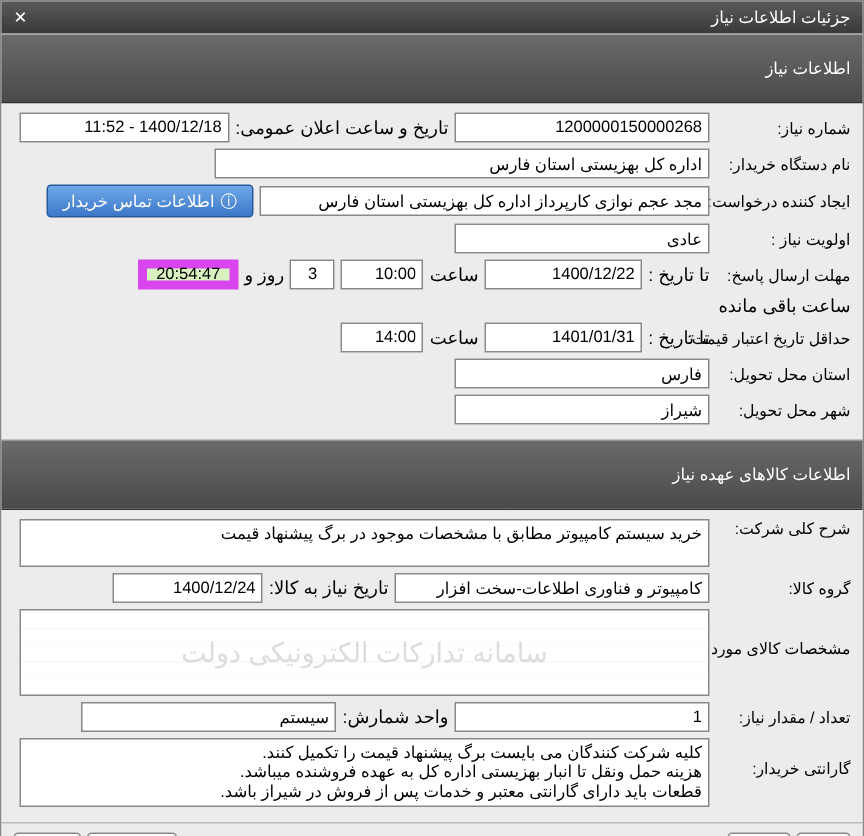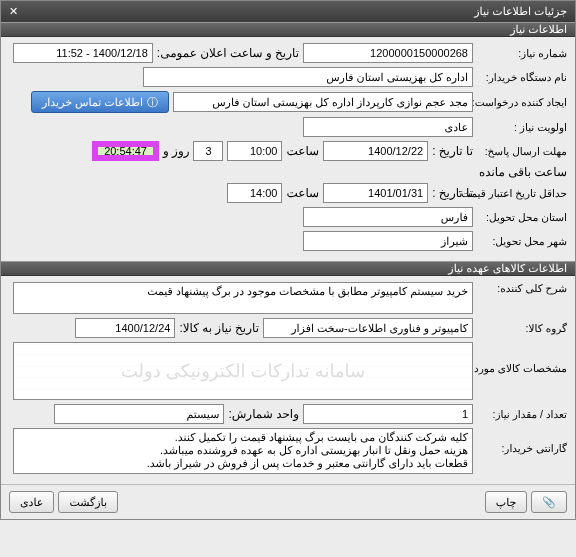--- a/index.html
+++ b/index.html
@@ -22,21 +22,21 @@
     padding: 4px 8px;
     font-size: 11px;
     text-align: right;
     display: flex;
     justify-content: space-between;
     align-items: center;
   }
   .section-header {
     background: linear-gradient(to bottom, #6a6a6a, #4a4a4a);
     color: #fff;
-    padding: 0 8px;
+    padding: 16px 8px;
     font-size: 11px;
     text-align: right;
     border-top: 1px solid #999;
     border-bottom: 1px solid #333;
   }
   .form-area {
     padding: 6px 8px;
     background: #ececec;
   }
   .row {
@@ -212,21 +212,21 @@
 
   </div>
 
   <div class="section-header">
     <span>اطلاعات کالاهای عهده نیاز</span>
   </div>
 
   <div class="form-area">
 
     <div class="row" style="align-items:flex-start;">
-      <span class="label label-col">شرح کلی کننده:</span>
+      <span class="label label-col">شرح کلی شرکت:</span>
       <textarea class="text" style="width: 460px; height: 32px;">خرید سیستم کامپیوتر مطابق با مشخصات موجود در برگ پیشنهاد قیمت</textarea>
     </div>
 
     <div class="row">
       <span class="label label-col">گروه کالا:</span>
       <input class="text" style="width: 210px;" value="کامپیوتر و فناوری اطلاعات-سخت افزار">
       <span class="label">تاریخ نیاز به کالا:</span>
       <input class="text" style="width: 100px;" value="1400/12/24">
     </div>
 

